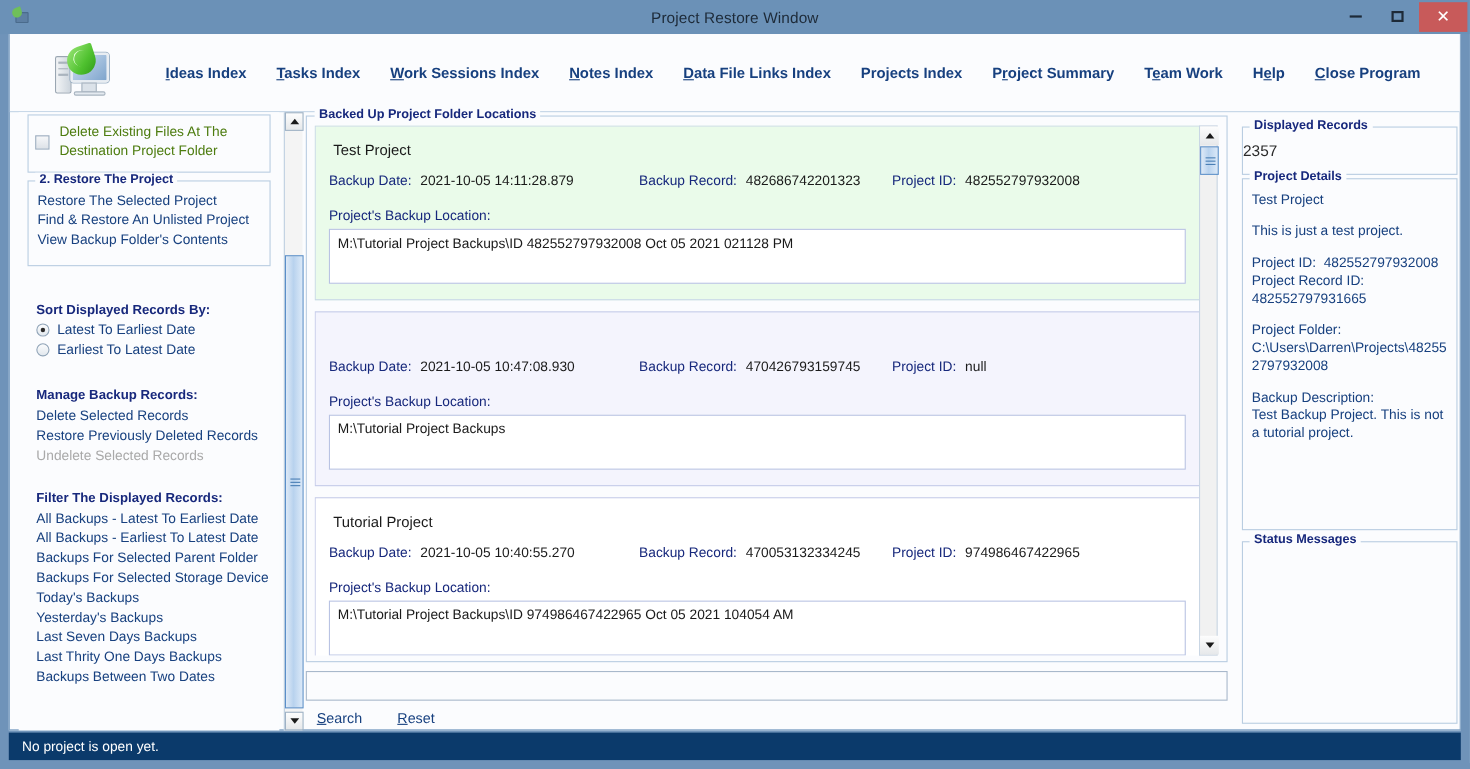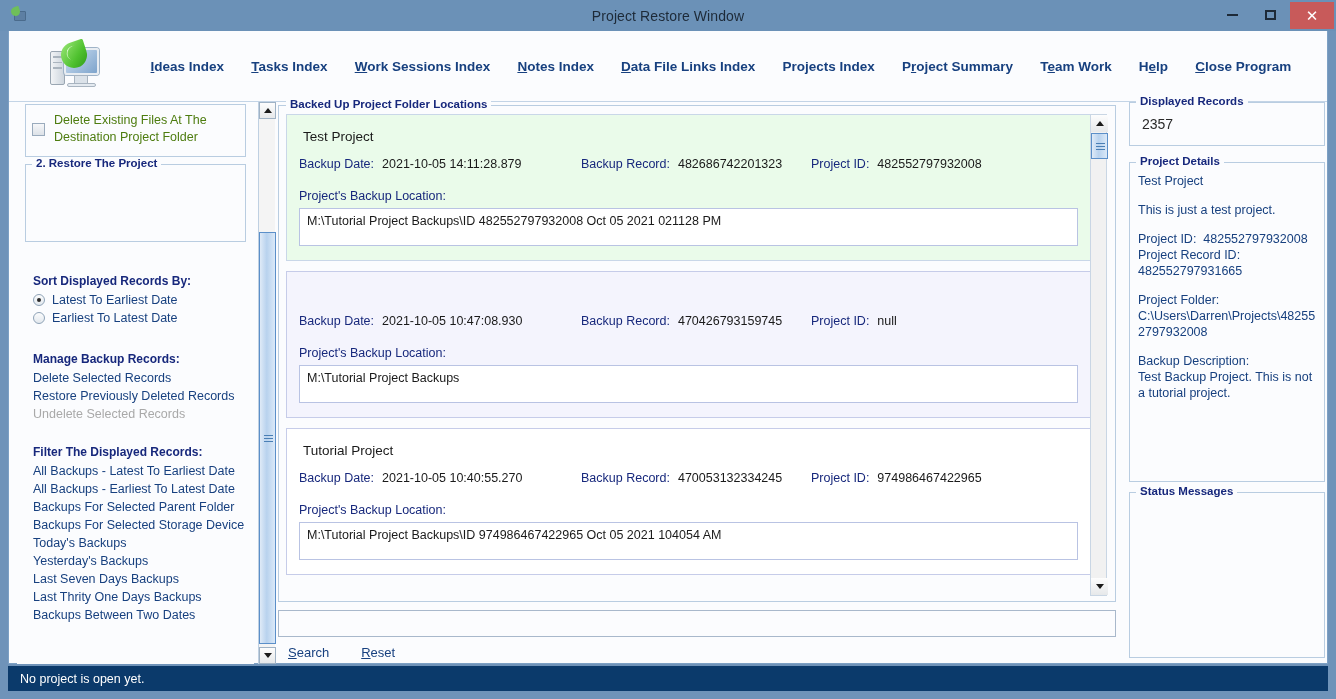--- a/index.html
+++ b/index.html
@@ -215,21 +215,21 @@
     font-size: 13.5px; color: #1a1a1a; padding: 6px 0 10px 4px; height: 30px;
   }
   .rc-meta { display: flex; align-items: baseline; padding: 4px 0 0 0; }
   .rc-lab { font-size: 12.5px; color: #17287c; font-weight: normal; }
   .rc-val { font-size: 12.5px; color: #1a1a1a; margin-left: 8px; }
   .rc-m1 { width: 282px; display: flex; }
   .rc-m2 { width: 230px; display: flex; }
   .rc-m3 { display: flex; }
   .rc-loclab { font-size: 12.5px; color: #17287c; padding: 18px 0 5px 0; }
   .rc-locbox {
-    border: 1px solid #b9c3e3; background: #ffffff; height: 38px;
+    border: 1px solid #b9c3e3; background: #ffffff; height: 50px;
     padding: 5px 7px; font-size: 12.5px; color: #1a1a1a;
   }
 
   #center-scroll {
     position: absolute; right: 8px; top: 8px; width: 17px; height: 482px;
     background: #f1f1f1; border: 1px solid #c9d6e4;
   }
   #sb-thumb-center { top: 18px; height: 26px; }
 
   #search-input {
@@ -238,22 +238,22 @@
     font-family: "Liberation Sans", sans-serif; font-size: 12.5px; color: #1a1a1a;
     padding: 0 6px; outline: none;
   }
   #search-row { position: absolute; left: 14px; top: 543px; display: flex; gap: 32px; }
   .act-link { font-size: 13px; color: #17407f; cursor: default; }
   .act-link u { text-decoration: underline; }
 
   
   #right { position: absolute; left: 1112px; top: 0; width: 208px; height: 562px; }
   #rec-box {
-    position: absolute; left: 8px; top: 0; width: 196px; height: 44px;
-    border: 1px solid #b9cde1; background: #fbfcfe; padding-left: 12px;
+    position: absolute; left: 8px; top: 13px; width: 196px; height: 44px;
+    border: 1px solid #b9cde1; background: #fbfcfe;
   }
   #rec-count {
     text-align: left; font-size: 14px; color: #2a2a2a; padding-top: 13px;
   }
   #details-box {
     position: absolute; left: 8px; top: 60px; width: 196px; height: 320px;
     border: 1px solid #b9cde1; background: #fbfcfe; padding: 10px 8px 0 8px;
   }
   .det-line { font-size: 12.5px; color: #17407f; line-height: 16px; }
   .det-gap { height: 13px; }
@@ -327,20 +327,25 @@
 
           <div class="group-box" id="cb-box">
             <div id="cb-row">
               <span class="checkbox"></span>
               <span id="cb-label">Delete Existing Files At The Destination Project Folder</span>
             </div>
           </div>
 
           <div class="group-box" id="restore-box">
             <span class="legend">2. Restore The Project</span>
+            <div class="inner" id="restore-links">
+                <span class="side-link">Restore The Selected Project</span>
+                <span class="side-link">Find &amp; Restore An Unlisted Project</span>
+                <span class="side-link">View Backup Folder's Contents</span>
+              </div>
           </div>
 
           <div id="sort-head">
             <span class="side-head">Sort Displayed Records By:</span>
             <div id="sort-options">
                 <div class="radio-row">
                   <span class="radio on"></span>
                   <span>Latest To Earliest Date</span>
                 </div>
                 <div class="radio-row">

